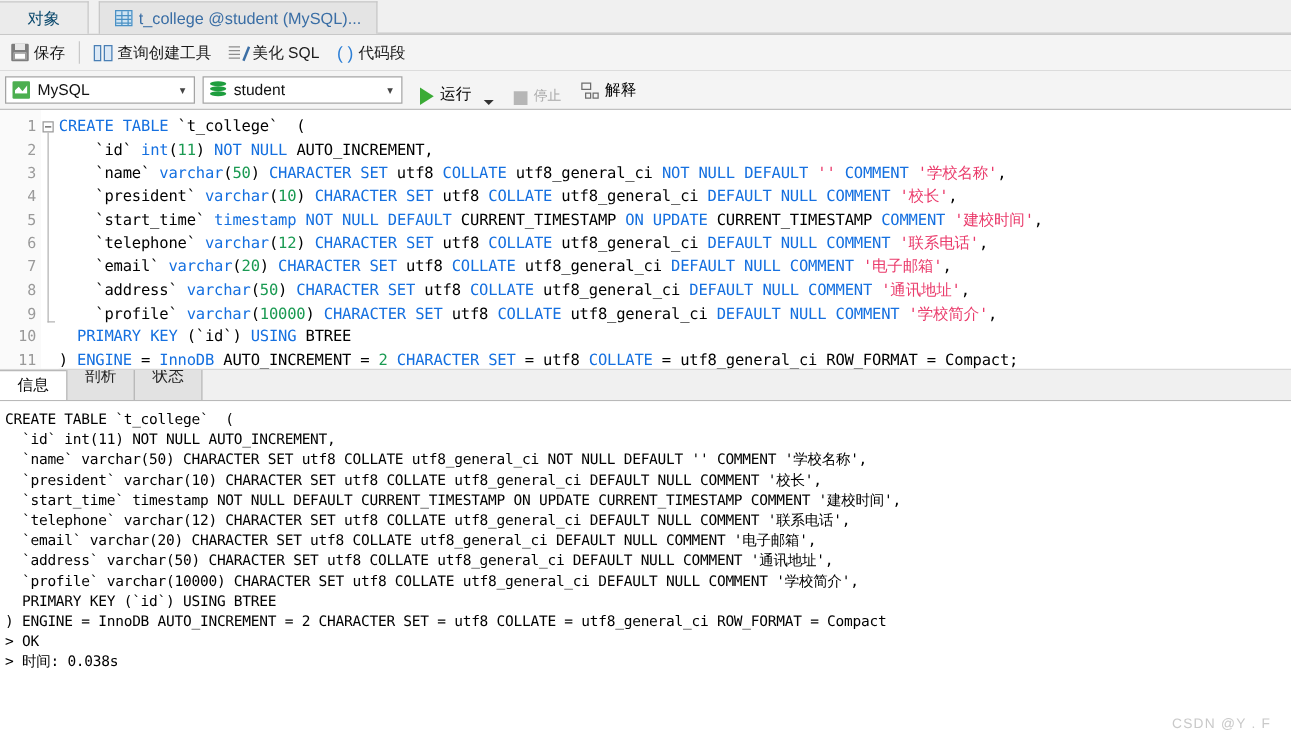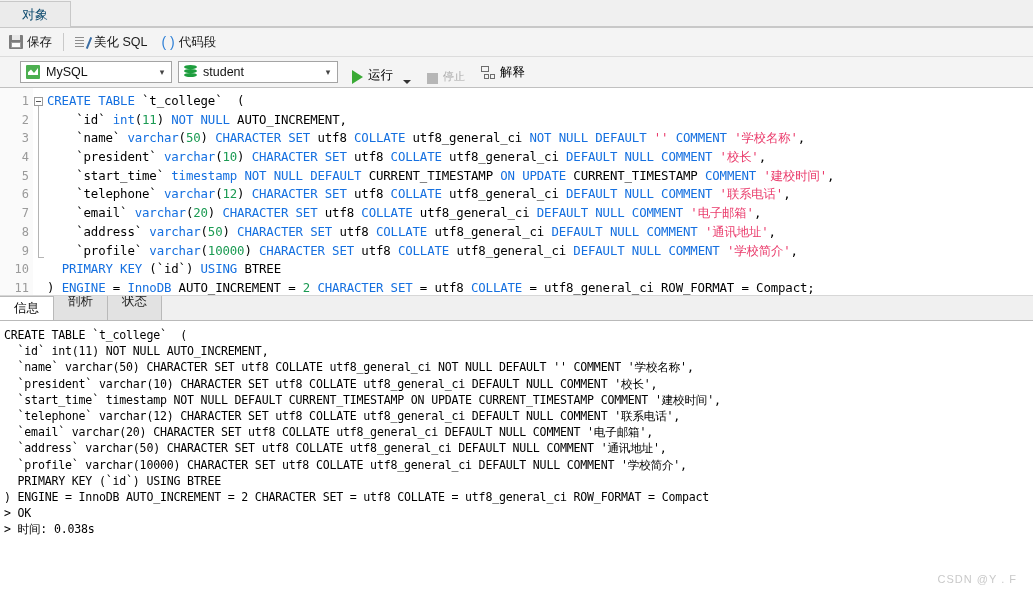--- a/index.html
+++ b/index.html
@@ -106,21 +106,21 @@
     display:flex;align-items:center;
     border-bottom:1px solid #c0c0c0;
     padding-left:2px;gap:0;
   }
   .combo{
     height:22px;background:#fff;border:1px solid #a4a4a4;
     display:flex;align-items:center;
     box-sizing:border-box;
     font-size:12.5px;
   }
-  .combo.c1{width:152px;margin-left:18px;}
+  .combo.c1{width:152px;margin-left:2px;}
   .combo.c2{width:160px;margin-left:6px;}
   .combo .lbl{flex:1;padding-left:6px;color:#111;white-space:nowrap;overflow:hidden;}
   .combo .ico{margin-left:5px;display:flex;align-items:center;}
   .combo .arrow{
     width:18px;height:20px;display:flex;align-items:center;justify-content:center;
     color:#444;font-size:9px;
   }
   .ico-mysql{width:14px;height:14px;background:#4caf50;position:relative;border-radius:1px;}
   .ico-mysql:after{content:"";position:absolute;left:2px;top:3px;width:10px;height:7px;
     background:#fff;clip-path:polygon(0 60%,30% 20%,60% 70%,100% 0,100% 100%,0 100%);}
@@ -214,29 +214,40 @@
     font-family:"Liberation Sans",sans-serif;
   }
 </style>
 </head>
 <body>
 
 <div class="tabbar">
   <div class="tab first">
     <span>对象</span>
   </div>
+  <div class="tab spaced">
+    <span class="ico-grid hdr"></span>
+    <span>t_college @student (MySQL)...</span>
+  </div>
   <div class="tabfill"></div>
 </div>
 
 <div class="toolbar1">
   <div class="tb-item">
     <span class="ico-save"></span>
     <span>保存</span>
   </div>
   <div class="tb-sep"></div>
+  <div class="tb-item">
+    <span class="ico-qbuild">
+        <span class="b1"></span>
+        <span class="b2"></span>
+      </span>
+    <span>查询创建工具</span>
+  </div>
   <div class="tb-item">
     <span class="ico-beautify">
         <span class="l"></span>
         <span class="pen"></span>
       </span>
     <span>美化 SQL</span>
   </div>
   <div class="tb-item">
     <span class="ico-snippet">( )</span>
     <span>代码段</span>

